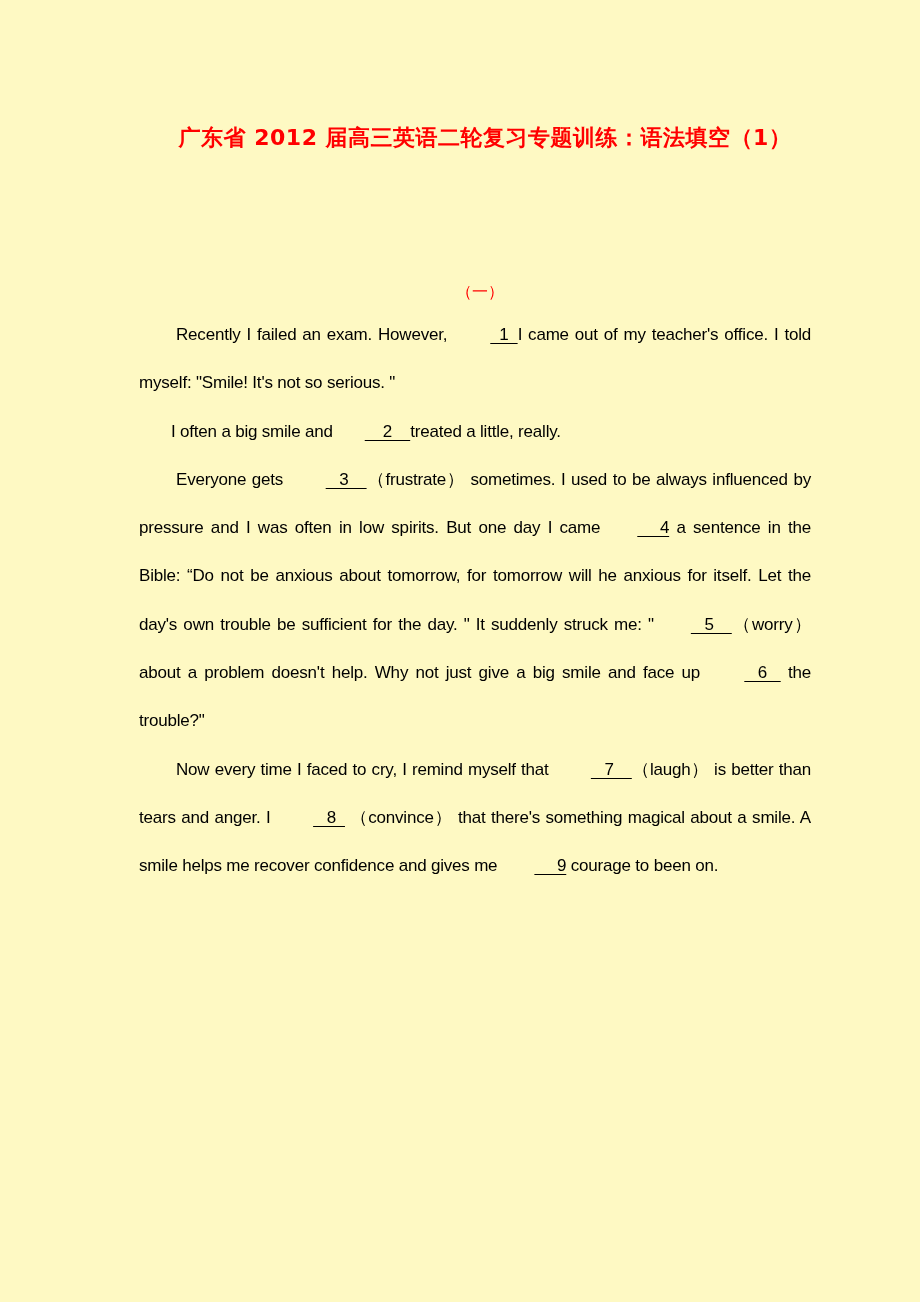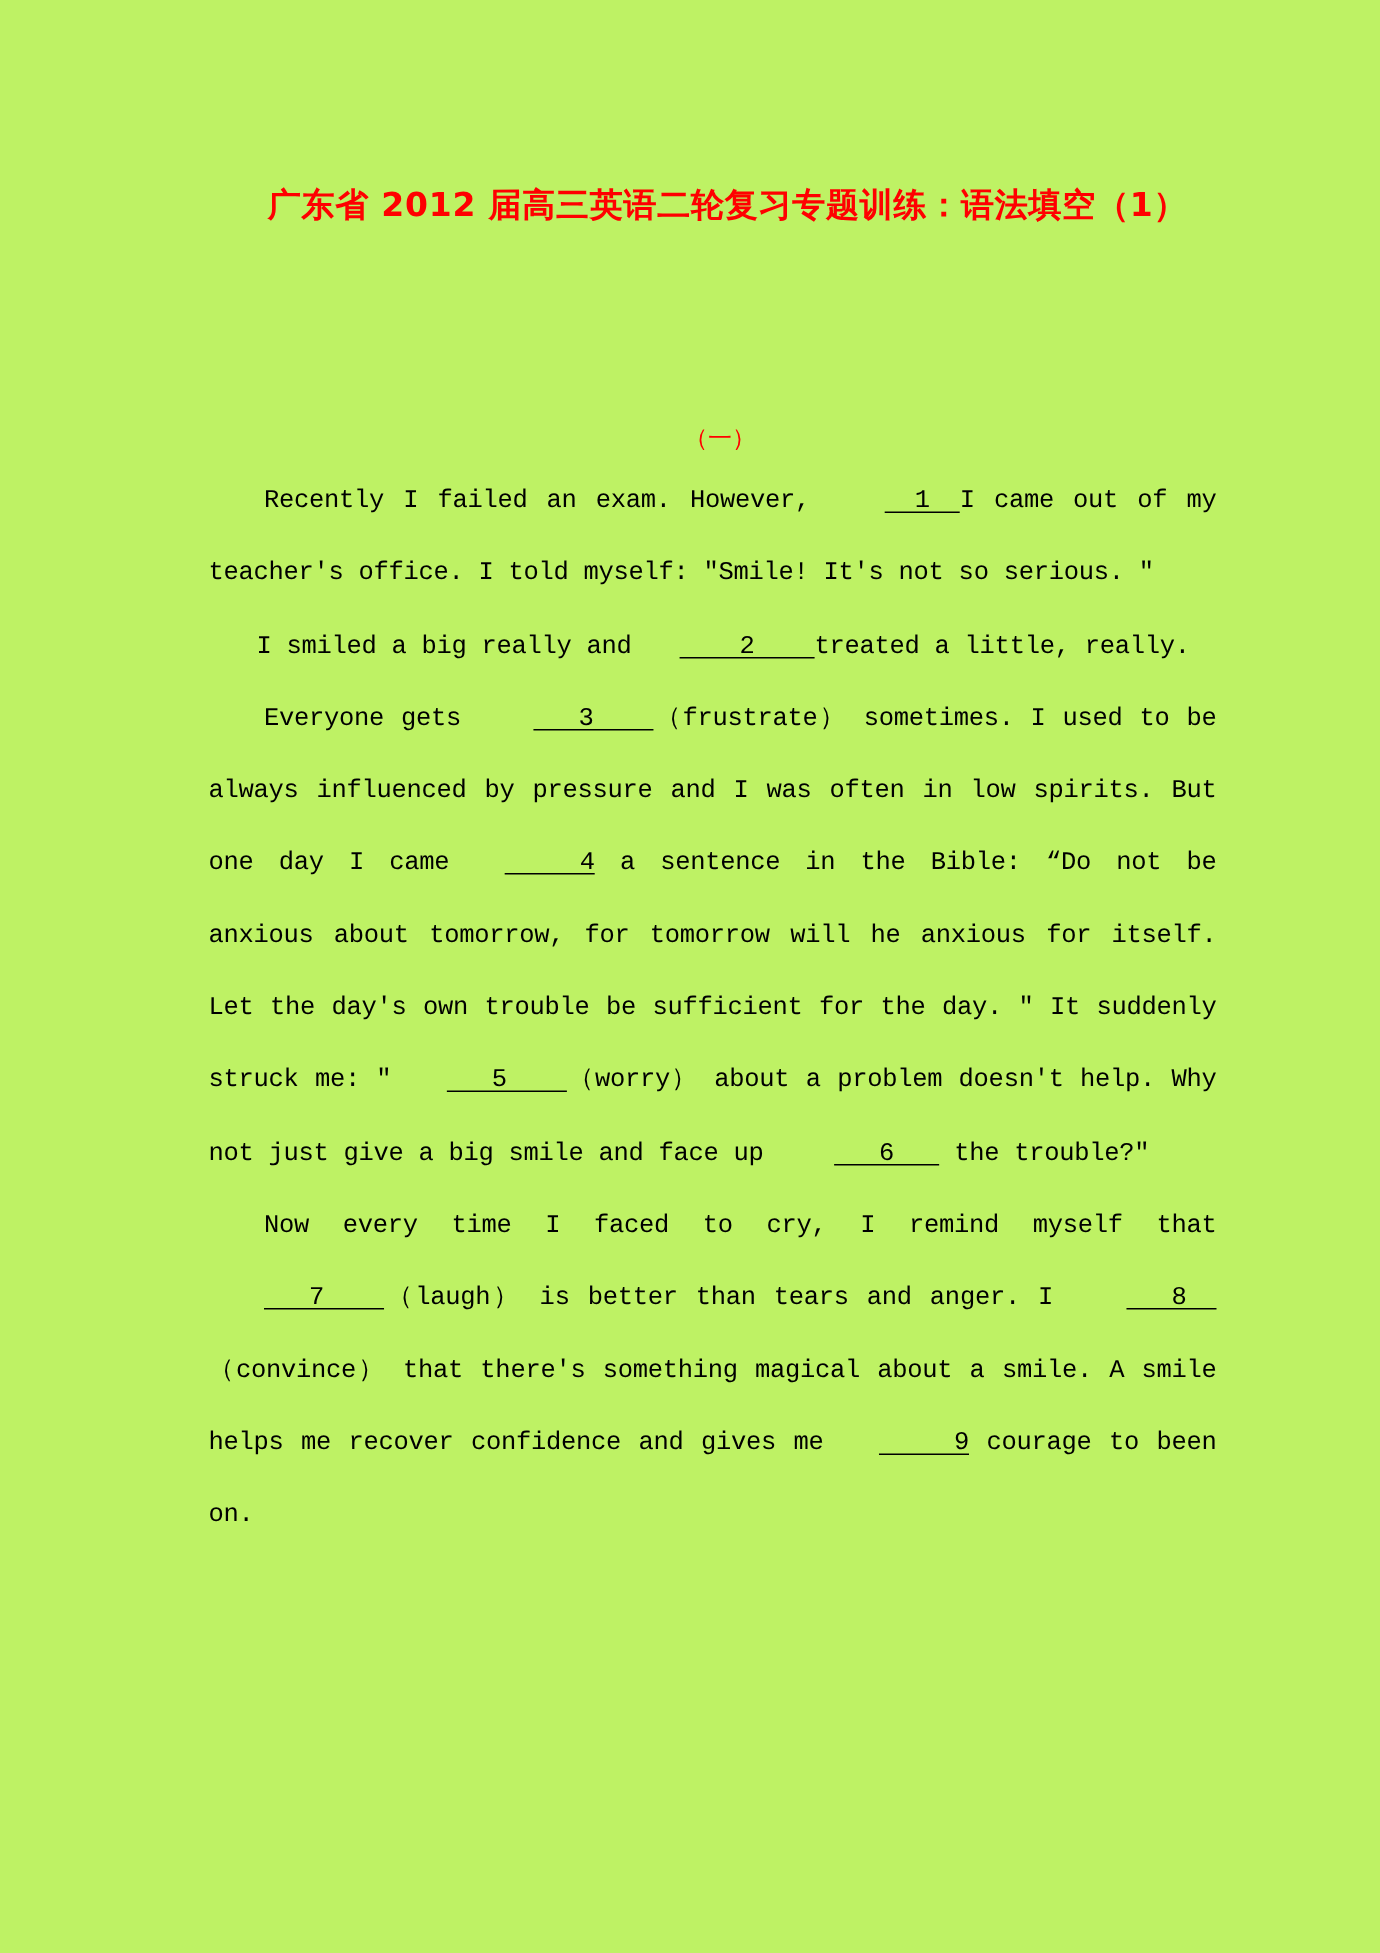--- a/index.html
+++ b/index.html
@@ -10,21 +10,21 @@
     body {
       width: 920px;
       height: 1302px;
       position: relative;
       overflow: hidden;
     }
     .page {
       position: absolute;
       left: 0; top: 0;
       width: 920px; height: 1302px;
-      background: #bef264;
+      background: #fef9c3;
     }
     .title {
       position: absolute;
       left: 140px;
       top: 118px;
       width: 690px;
       text-align: center;
       color: #ff0000;
       font-family: "DejaVu Sans", sans-serif;
       font-weight: bold;
@@ -55,21 +55,21 @@
       font-family: "DejaVu Sans", sans-serif;
       font-size: 16px;
       line-height: 24px;
     }
     .passage {
       position: absolute;
       left: 139px;
       top: 311px;
       width: 672px;
       color: #000000;
-      font-family: Liberation Mono, monospace;
+      font-family: Liberation Sans, sans-serif;
       font-size: 17px;
       line-height: 48.3px;
       letter-spacing: -0.2px;
     }
     .para {
       margin: 0;
       text-align: justify;
       text-align-last: left;
     }
     .para.indent { text-indent: 37px; }
@@ -86,21 +86,21 @@
 
 <div class="page">
   <div class="title">广东省 2012 届高三英语二轮复习专题训练：语法填空（1）</div>
   <div class="section-label">（一）</div>
 
   <div class="passage">
     <p class="para indent">
       <span>Recently I failed an exam.  However,  </span><span class="blank">  1  </span><span>I came out of my teacher's office.  I told myself: "Smile! It's not so serious. "</span>
     </p>
     <p class="para indent-small">
-      <span>I smiled a big really and</span><span class="blank">    2    </span><span>treated a little, really.</span>
+      <span>I often a big smile and</span><span class="blank">    2    </span><span>treated a little, really.</span>
     </p>
     <p class="para indent">
       <span>Everyone gets  </span><span class="blank">   3    </span><span>（frustrate）  sometimes.  I used to be always influenced by pressure and I was often in low spirits. But one day I came</span><span class="blank">     4</span><span> a sentence in the Bible: “Do not be anxious about tomorrow, for tomorrow will he anxious for itself.  Let the day's own trouble be sufficient for the day.  " It suddenly struck me: "</span><span class="blank">   5    </span><span>（worry）  about a problem doesn't help.  Why not just give a big smile and face up  </span><span class="blank">   6   </span><span>  the trouble?"</span>
     </p>
     <p class="para indent">
       <span>Now every time I faced to cry, I remind myself that  </span><span class="blank">   7    </span><span>（laugh）  is better than tears and anger.  I  </span><span class="blank">   8  </span><span>  （convince）  that there's something magical about a smile.  A smile helps me recover confidence and gives me</span><span class="blank">     9</span><span> courage to been on.</span>
     </p>
   </div>
 </div>
 

